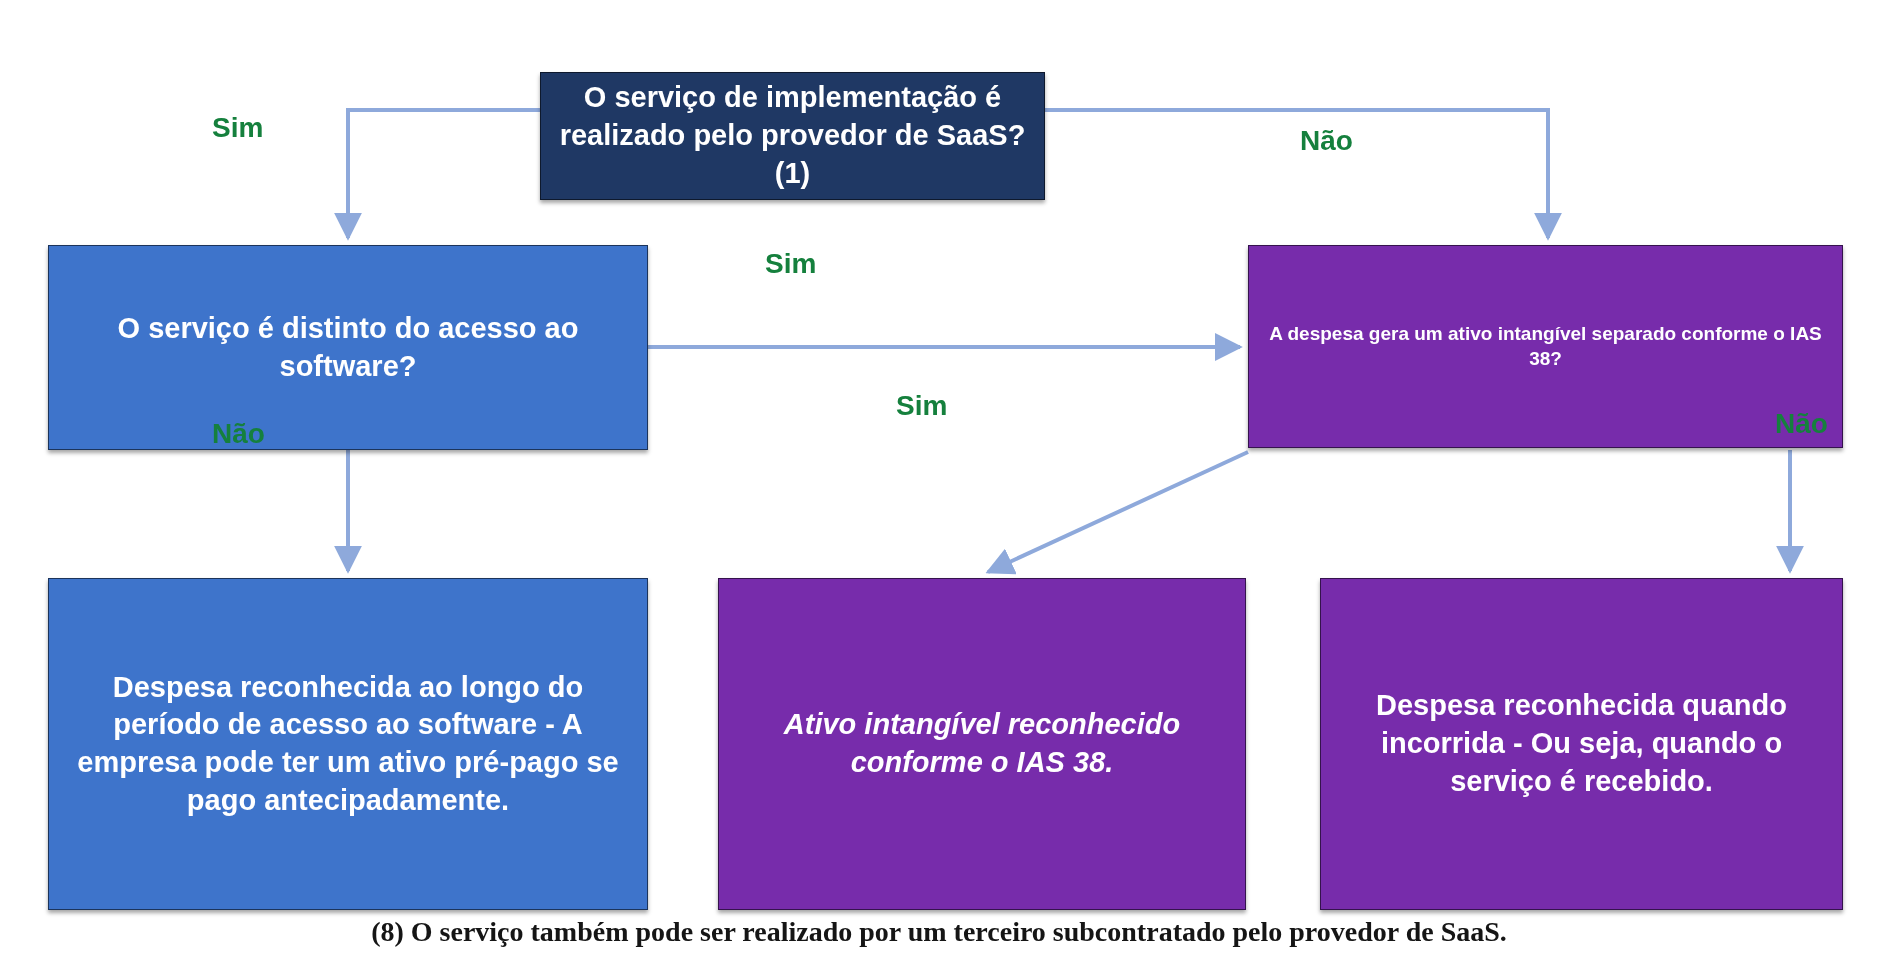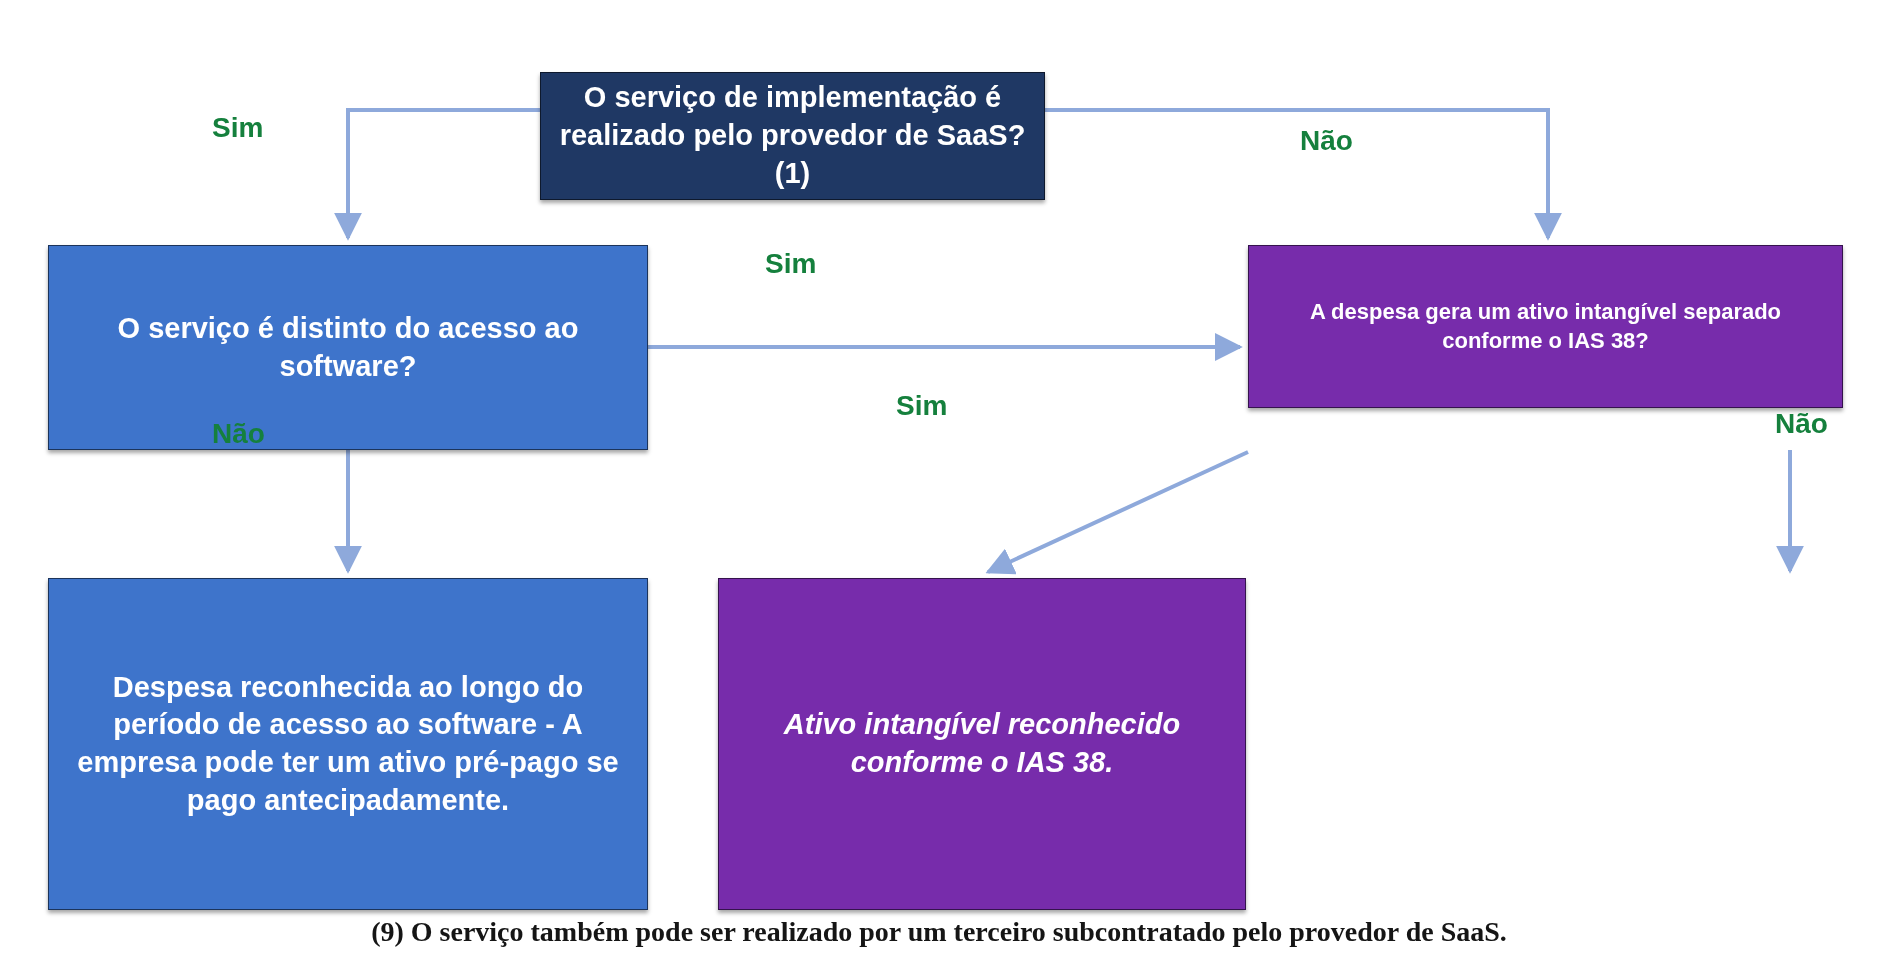--- a/index.html
+++ b/index.html
@@ -30,21 +30,21 @@
   .node .txt{width:100%;}
   .node .sub{font-style:italic;display:block;}
 
   .navy{background:#1F3864;}
   .blue{background:#3E74CB;}
   .purple{background:#772CAB;}
 
   
   #n-root   {left:540px;  top:45px;  width:505px; height:128px; font-size:29px;margin-top:27px;}
   #n-dist   {left:48px;   top:245px; width:600px; height:205px; font-size:29px;}
-  #n-ias    {left:1248px; top:245px; width:595px; height:163px; font-size:22px;}
+  #n-ias    {left:1248px; top:245px; width:595px; height:203px; font-size:19px;}
   #n-period {left:48px;   top:578px; width:600px; height:332px; font-size:29px;}
   #n-asset  {left:718px;  top:578px; width:528px; height:332px; font-size:29px;font-style:italic;}
   #n-incur  {left:1320px; top:578px; width:523px; height:332px; font-size:29px;}
 
   .edge-label{
     position:absolute;
     color:#15803d;
     font-size:28px;
     font-weight:600;
     white-space:nowrap;
@@ -118,28 +118,31 @@
   </div>
 
   <div class="node blue" id="n-period">
     <span class="txt">Despesa reconhecida ao longo do período de acesso ao software - A empresa pode ter um ativo pré-pago se pago antecipadamente.</span>
   </div>
 
   <div class="node purple" id="n-asset">
     <span class="txt">Ativo intangível reconhecido conforme o IAS 38.</span>
   </div>
 
+  <div class="node purple" id="n-incur">
+    <span class="txt">Despesa reconhecida quando incorrida - Ou seja, quando o serviço é recebido.</span>
+  </div>
 
   <div class="edge-label" id="lbl-sim-top">Sim</div>
 
   <div class="edge-label" id="lbl-nao-top">Não</div>
 
   <div class="edge-label" id="lbl-sim-mid">Sim</div>
 
   <div class="edge-label" id="lbl-nao-left">Não</div>
 
   <div class="edge-label" id="lbl-sim-diag">Sim</div>
 
   <div class="edge-label" id="lbl-nao-right">Não</div>
 
-  <div id="footnote">(9) O serviço também pode ser realizado por um terceiro subcontratado pelo provedor de SaaS.</div>
+  <div id="footnote">(8) O serviço também pode ser realizado por um terceiro subcontratado pelo provedor de SaaS.</div>
 
 </div>
 
 </body></html>

